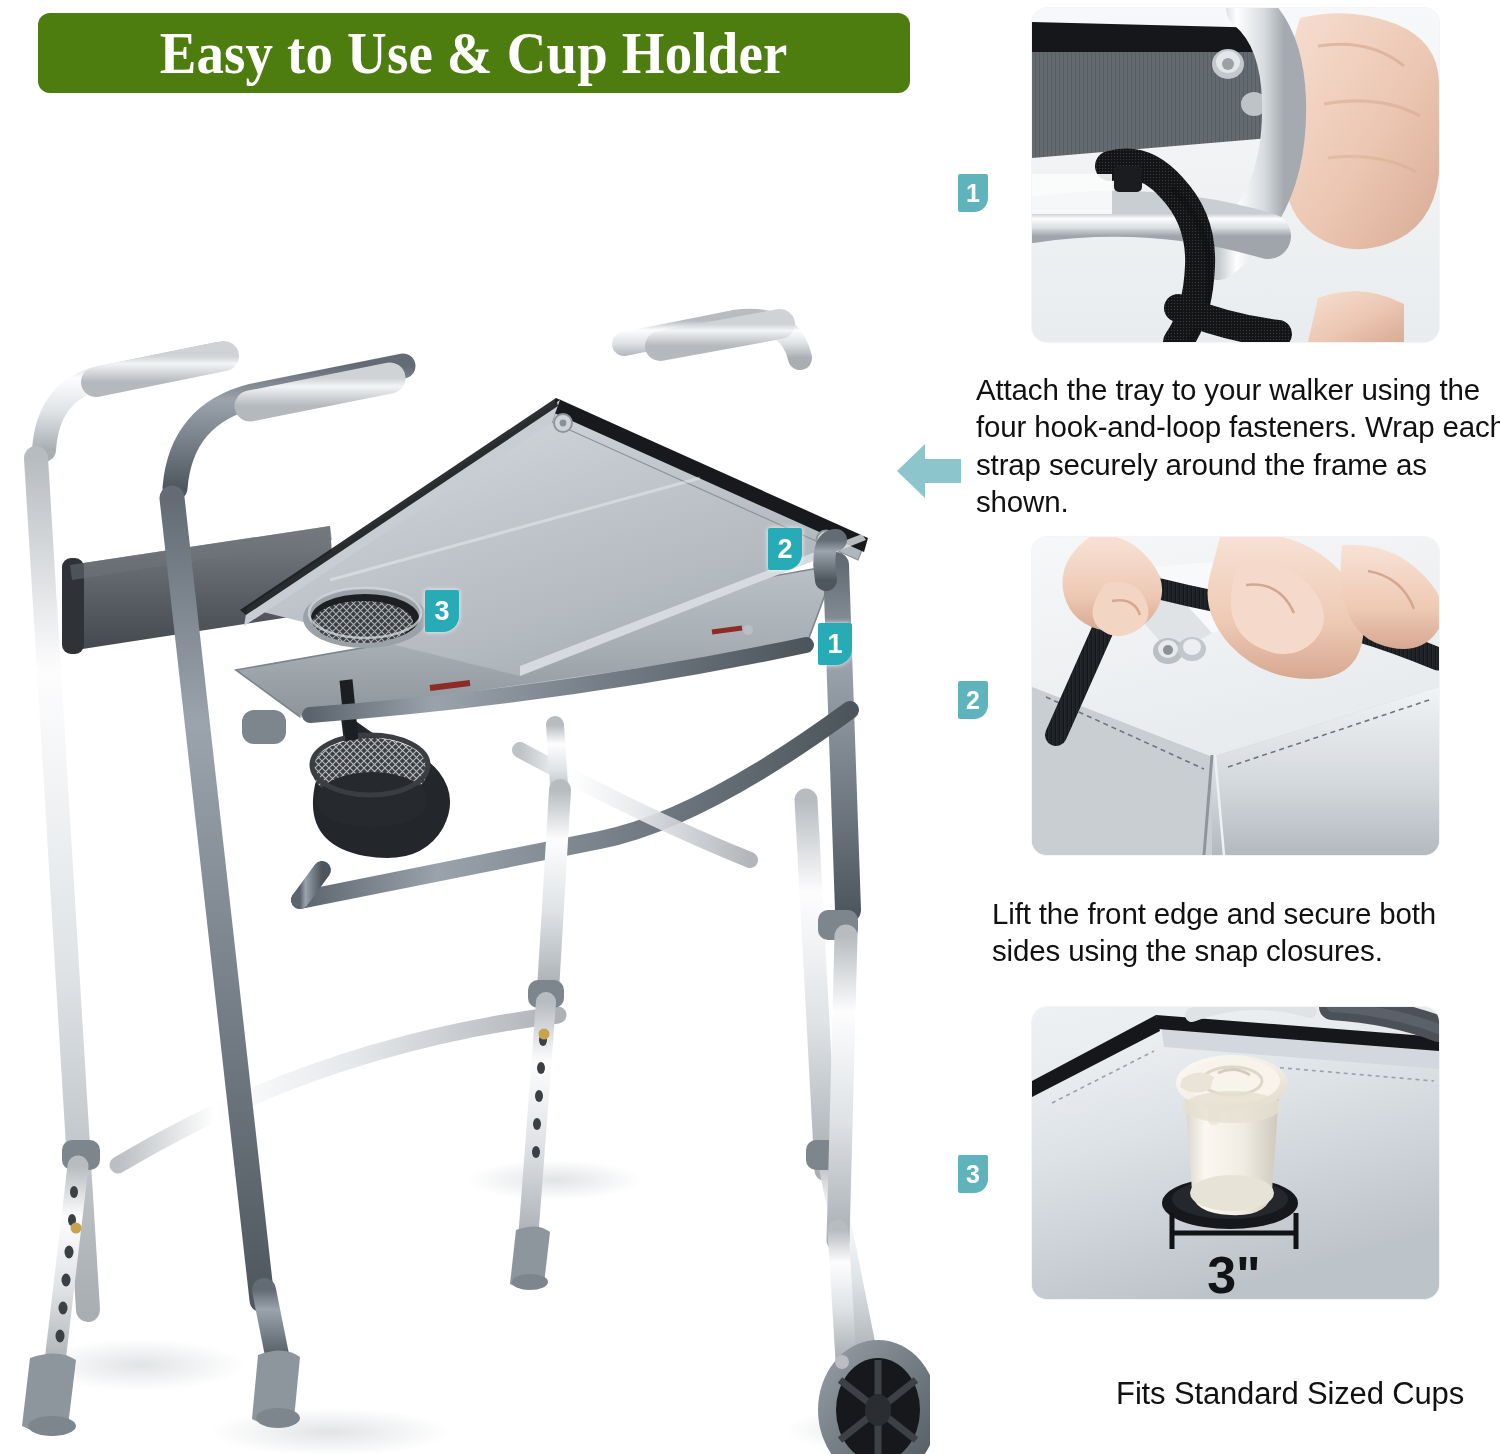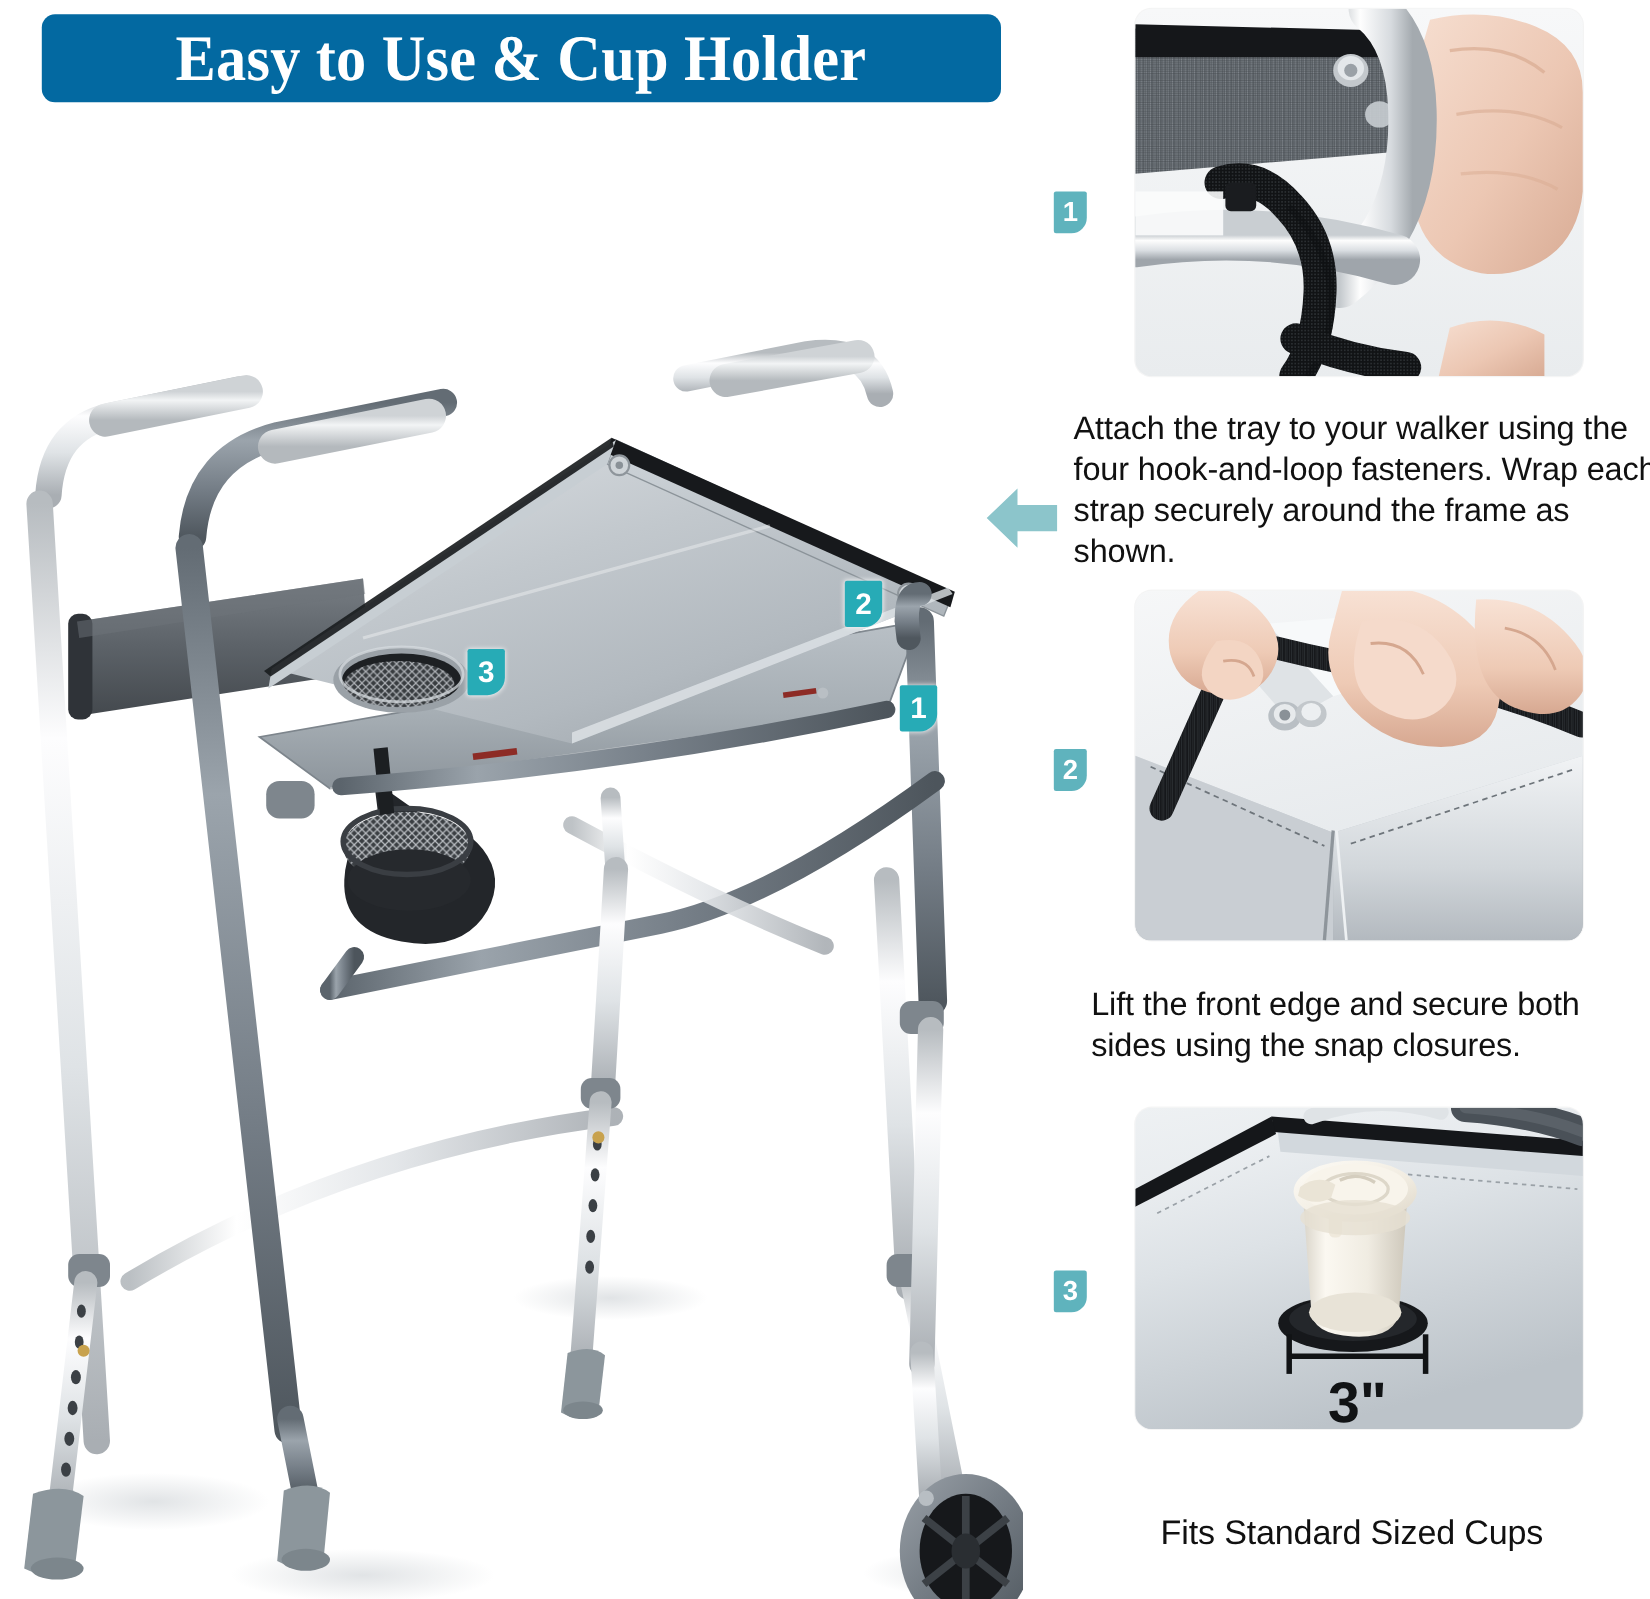--- a/index.html
+++ b/index.html
@@ -9,21 +9,21 @@
     background: #ffffff;
     font-family: "Liberation Sans", sans-serif;
     overflow: hidden;
   }
   #page { position: relative; width: 1500px; height: 1454px; background: #fff; }
 
   
   .title-banner {
     position: absolute; left: 38px; top: 13px;
     width: 872px; height: 80px;
-    background: #0369a1;
+    background: #4d7c0f;
     border-radius: 12px;
     display: flex; align-items: center; justify-content: center;
   }
   .title-banner .title-text {
     font-family: "Liberation Serif", serif;
     font-weight: bold;
     font-size: 59px;
     color: #ffffff;
     letter-spacing: 0.2px;
     transform: scaleX(0.93);
@@ -84,21 +84,21 @@
 
   .caption {
     position: absolute;
     color: #111111;
     font-size: 29.5px;
     line-height: 1.265;
     letter-spacing: -0.15px;
   }
   #caption-1 { left: 46px; top: 371px; width: 530px; }
   #caption-2 { left: 62px; top: 895px; width: 512px; }
-  #caption-3 { left: 64px; top: 1374px; width: 470px; text-align: center; font-size: 31px; }
+  #caption-3 { left: 64px; top: 1374px; width: 470px; text-align: right; font-size: 31px; }
 </style>
 </head>
 <body>
 
 <div id="page">
 
   <div class="title-banner">
     <span class="title-text">Easy to Use &amp; Cup Holder</span>
   </div>
 

